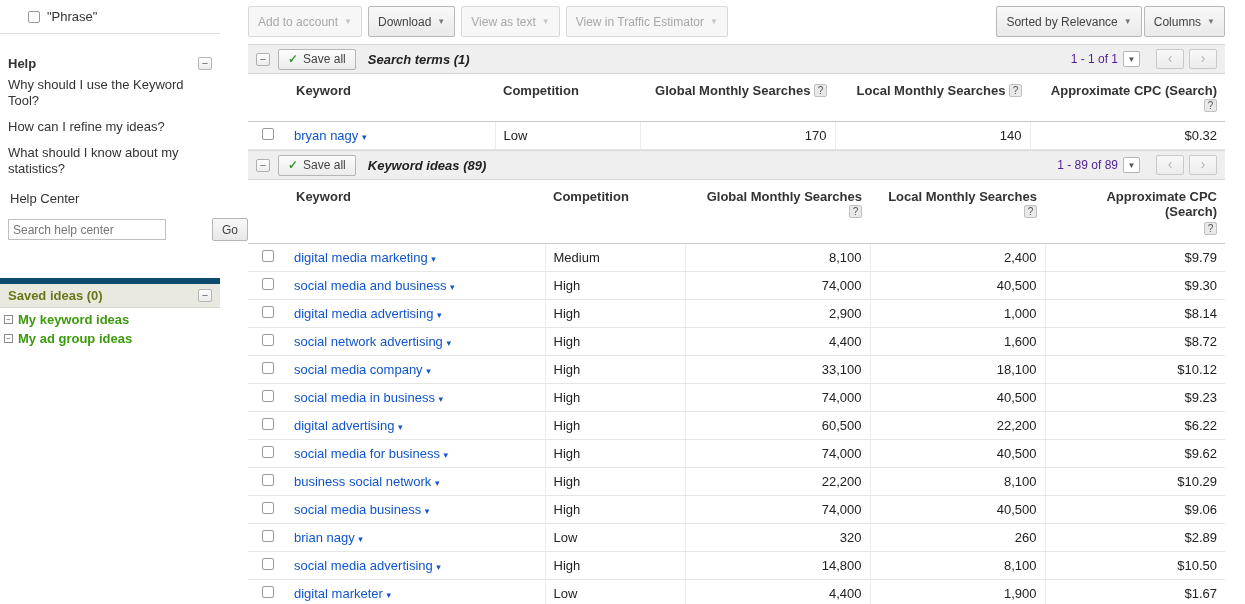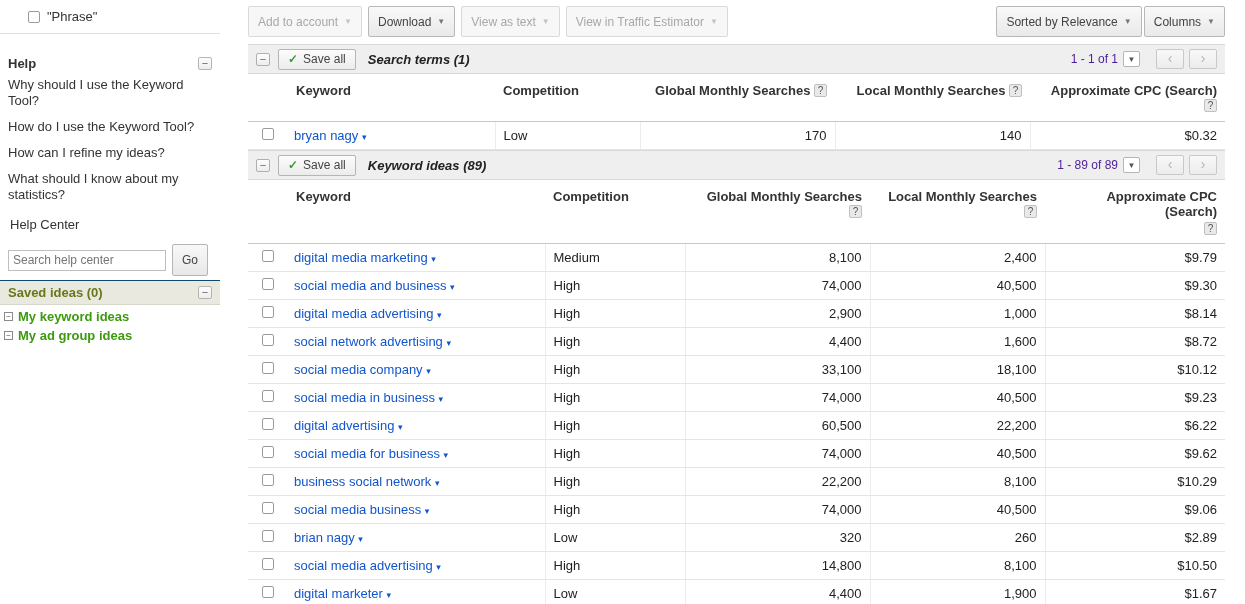--- a/index.html
+++ b/index.html
@@ -12,22 +12,22 @@
   .phrase-row { padding:9px 8px 9px 28px; border-bottom:1px solid #e2e2e2; display:flex; align-items:center; gap:7px; }
   .cb { display:inline-block; width:12px; height:12px; border:1px solid #9a9a9a; border-radius:2px; background:#fff; flex:0 0 auto; }
   .side-head { display:flex; align-items:center; padding:6px 8px 4px 8px; margin-top:16px; }
   .side-head .t { font-weight:bold; color:#333; }
   .mini { margin-left:auto; width:14px; height:13px; border:1px solid #b5b5b5; border-radius:2px; background:linear-gradient(#fdfdfd,#ededed); color:#666; font-size:11px; line-height:11px; text-align:center; cursor:pointer; }
   .help-links { padding:2px 10px 0 8px; }
   .help-link { color:#333; line-height:16px; margin:0 0 10px 0; cursor:pointer; }
   .help-center { color:#333; margin:14px 0 12px 0; padding-left:2px; cursor:pointer; }
   .search-row { display:flex; gap:6px; padding:0 8px; align-items:center; }
   .search-row input { width:158px; height:21px; border:1px solid #bfbfbf; padding:2px 4px; font-family:inherit; font-size:12px; color:#555; }
-  .go-btn { height:32px; padding:0 9px; border:1px solid #b5b5b5; border-radius:2px; background:linear-gradient(#f8f8f8,#e8e8e8); font-size:12px; color:#444; cursor:pointer; }
-  .saved-head { margin-top:4px; background:#e9e9df; border-top:1px solid #0c4a6e; border-bottom:1px solid #d6d6c8; padding:4px 8px; display:flex; align-items:center; }
+  .go-btn { height:23px; padding:0 9px; border:1px solid #b5b5b5; border-radius:2px; background:linear-gradient(#f8f8f8,#e8e8e8); font-size:12px; color:#444; cursor:pointer;margin-left:40px; }
+  .saved-head { margin-top:37px; background:#e9e9df; border-top:6px solid #0c4a6e; border-bottom:1px solid #d6d6c8; padding:4px 8px; display:flex; align-items:center; }
   .saved-head .t { font-weight:bold; color:#6b761b; }
   .tree-item { display:flex; align-items:center; gap:5px; padding:4px 8px 0 4px; cursor:pointer; }
   .tree-box { width:9px; height:9px; border:1px solid #8a8a8a; background:#fff; font-size:8px; line-height:7px; text-align:center; color:#555; flex:0 0 auto; }
   .tree-label { color:#3c9a0d; font-weight:bold; }
 
   
   .main { position:absolute; left:248px; top:0; width:977px; }
   .toolbar { display:flex; align-items:center; gap:6px; padding:6px 0 7px 0; }
   .btn { display:inline-flex; align-items:center; gap:6px; height:31px; padding:0 9px; border:1px solid #b8b8b8; border-radius:2px; background:linear-gradient(#f9f9f9,#e9e9e9); font-size:12px; color:#444; cursor:pointer; white-space:nowrap; }
   .btn.disabled { color:#a8a8a8; border-color:#d9d9d9; background:#f7f7f7; cursor:default; }
@@ -71,21 +71,20 @@
       <span>"Phrase"</span>
     </div>
 
     <div class="side-head">
       <span class="t">Help</span>
       <span class="mini">−</span>
     </div>
 
     <div class="help-links">
       <div class="help-link">Why should I use the Keyword Tool?</div>
-      <div class="help-link">How do I use the Keyword Tool?</div>
       <div class="help-link">How can I refine my ideas?</div>
       <div class="help-link">What should I know about my statistics?</div>
       <div class="help-center">Help Center</div>
     </div>
 
     <div class="search-row">
       <input type="text" placeholder="Search help center" style="">
       <button class="go-btn">Go</button>
     </div>
 

